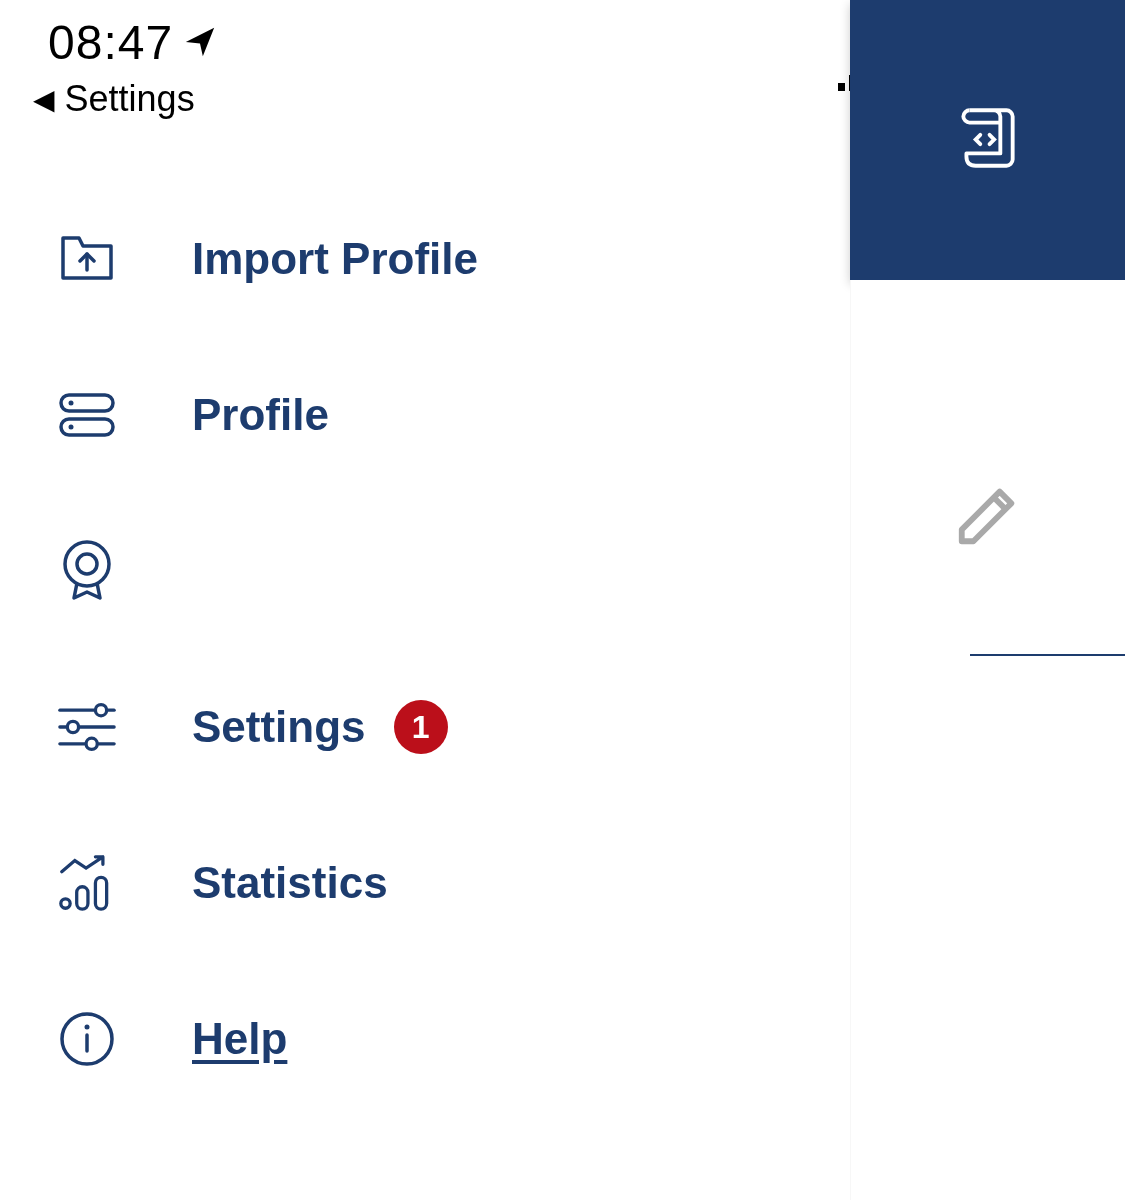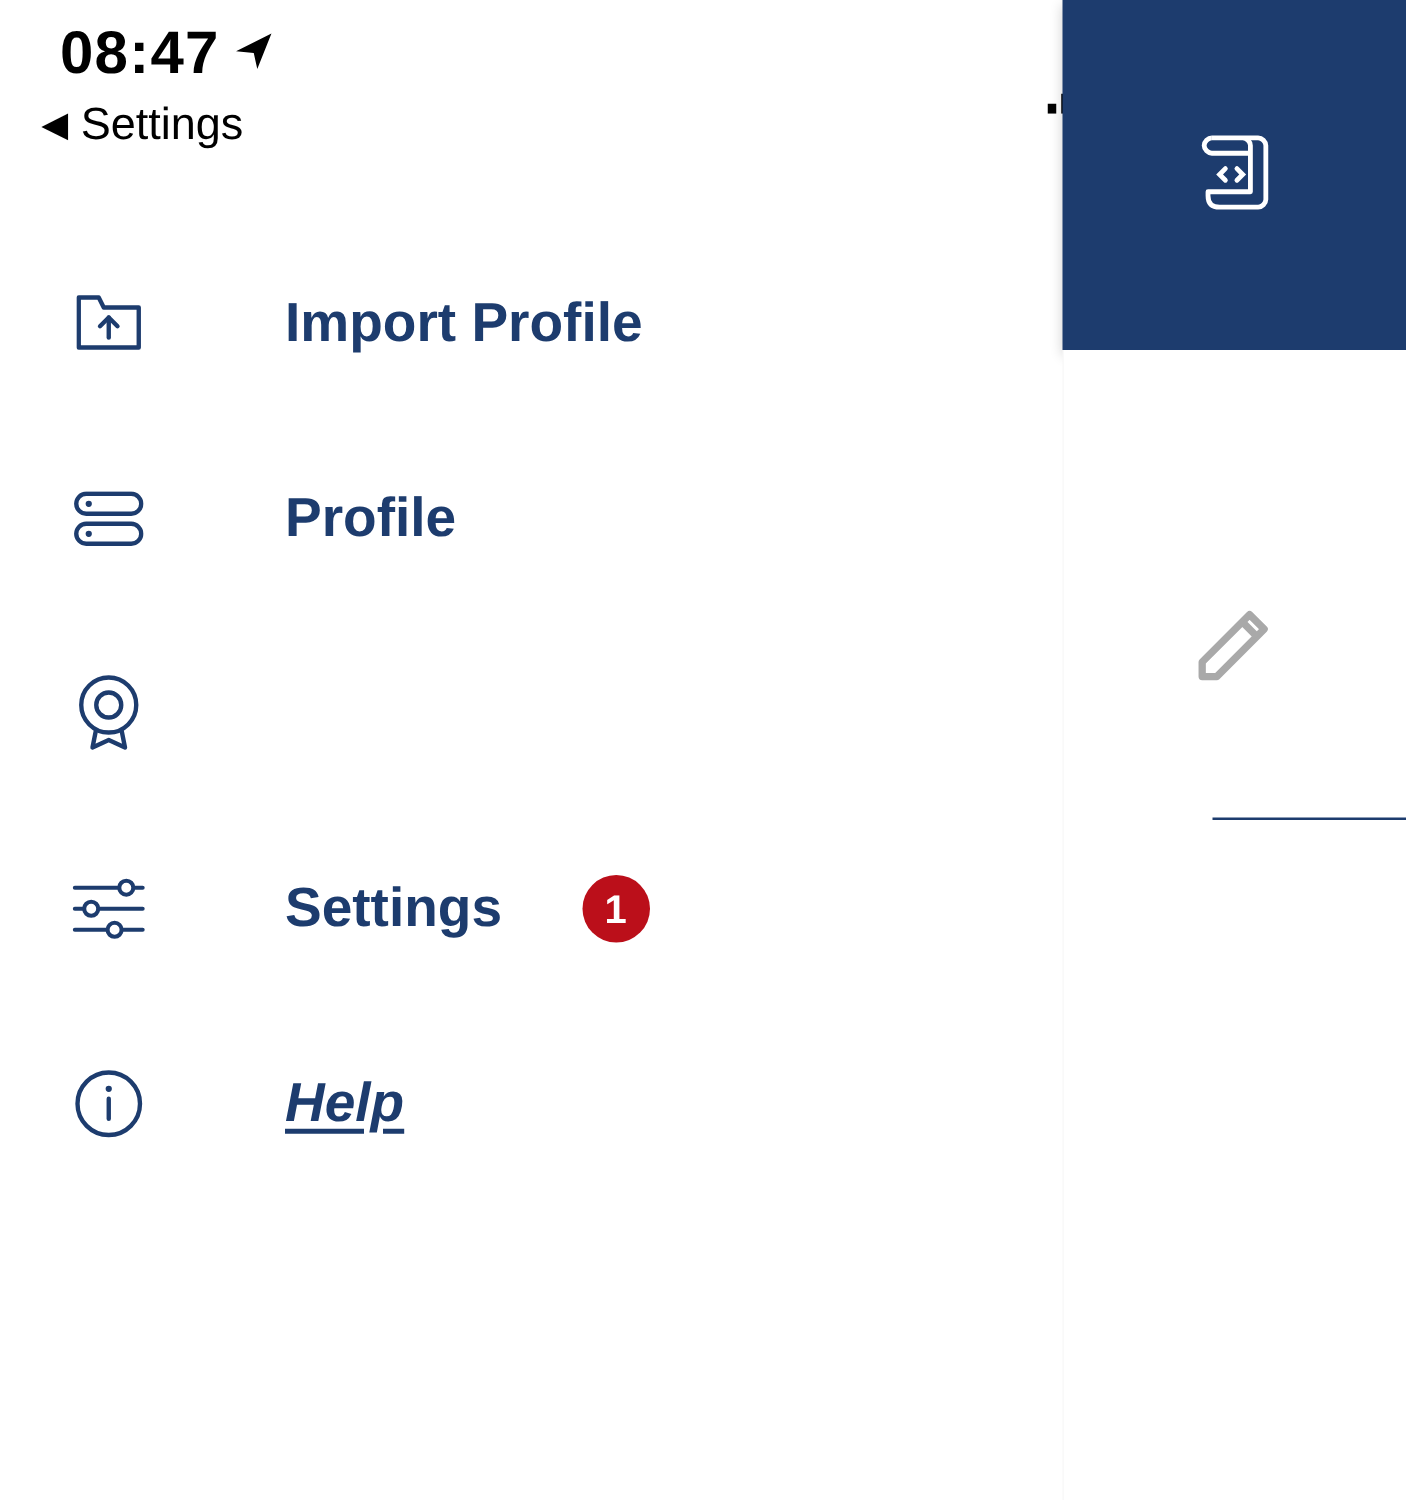--- a/index.html
+++ b/index.html
@@ -15,21 +15,21 @@
     position: absolute;
     top: 15px;
     left: 0;
     width: 100%;
     display: flex;
     align-items: center;
     padding: 0 48px 0 48px;
   }
   .status-time {
     font-size: 48px;
-    font-weight: 700;
+    font-weight: 400;
     color: #000;
     letter-spacing: 1px;
     display: flex;
     align-items: center;
     gap: 10px;
   }
   .location-icon {
     width: 34px;
     height: 34px;
   }
@@ -95,42 +95,41 @@
   }
   .menu {
     position: absolute;
     top: 230px;
     left: 58px;
     width: 700px;
   }
   .menu-item {
     display: flex;
     align-items: center;
-    gap: 112px;
+    gap: 76px;
     margin-bottom: 98px;
     cursor: pointer;
     color: #1d3c6e;
   }
   .menu-icon {
     width: 58px;
     height: 58px;
     display: flex;
     align-items: center;
     justify-content: center;
     flex-shrink: 0;
   }
   .menu-label {
     font-size: 44px;
     font-weight: 600;
     color: #1d3c6e;
   }
   .menu-label.underlined {
     text-decoration: underline;
     text-underline-offset: 6px;
-    font-style: italic;
   }
   .badge {
     background: #bb0f1a;
     color: #fff;
     width: 54px;
     height: 54px;
     border-radius: 50%;
     display: flex;
     align-items: center;
     justify-content: center;
@@ -249,20 +248,31 @@
         <line x1="2" y1="28" x2="60" y2="28"></line>
         <circle cx="16" cy="28" r="6" fill="#fff"></circle>
         <line x1="2" y1="46" x2="60" y2="46"></line>
         <circle cx="36" cy="46" r="6" fill="#fff"></circle>
       </svg>
     </span>
     <span class="menu-label">Settings</span>
     <span class="badge">1</span>
   </div>
 
+  <div class="menu-item">
+    <span class="menu-icon">
+      <svg width="62" height="60" viewBox="0 0 62 60" fill="none" stroke="#1d3c6e" stroke-width="3.5" stroke-linecap="round">
+        <path d="M4 18 L18 6 L30 14 L48 2 M48 2 L40 2 M48 2 L48 10"></path>
+        <circle cx="8" cy="52" r="5"></circle>
+        <rect x="20" y="34" width="12" height="24" rx="6"></rect>
+        <rect x="40" y="24" width="12" height="34" rx="6"></rect>
+      </svg>
+    </span>
+    <span class="menu-label">Statistics</span>
+  </div>
 
   <div class="menu-item">
     <span class="menu-icon">
       <svg width="56" height="56" viewBox="0 0 56 56" fill="none" stroke="#1d3c6e" stroke-width="3.5">
         <circle cx="28" cy="28" r="25"></circle>
         <circle cx="28" cy="16" r="2.5" fill="#1d3c6e" stroke="none"></circle>
         <line x1="28" y1="24" x2="28" y2="40" stroke-linecap="round"></line>
       </svg>
     </span>
     <span class="menu-label underlined">Help</span>

